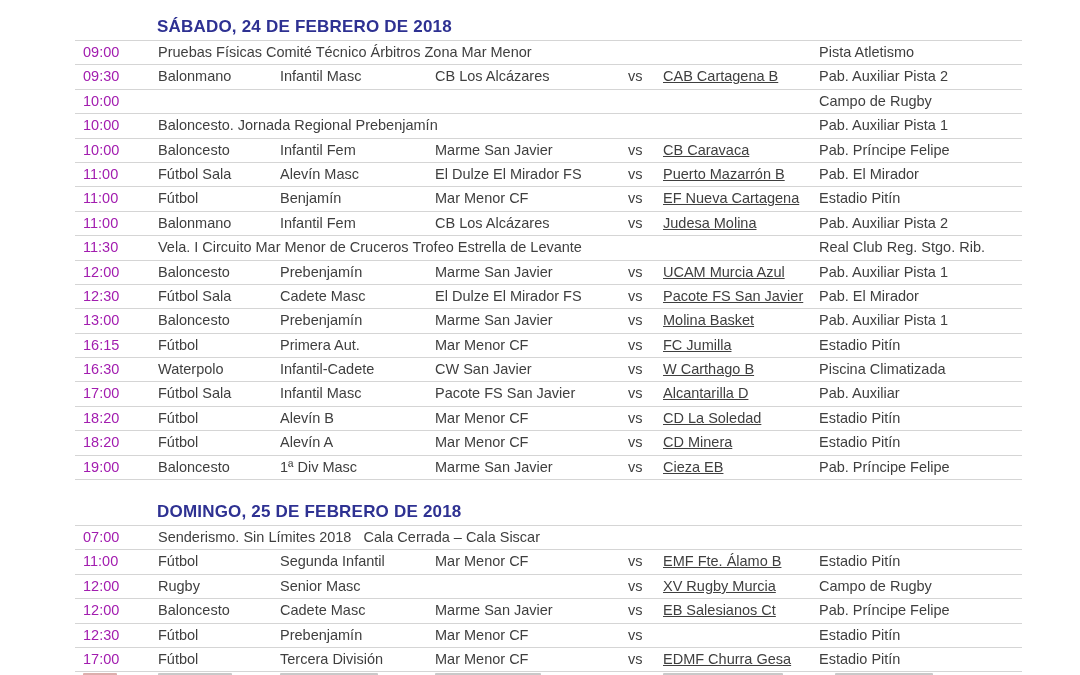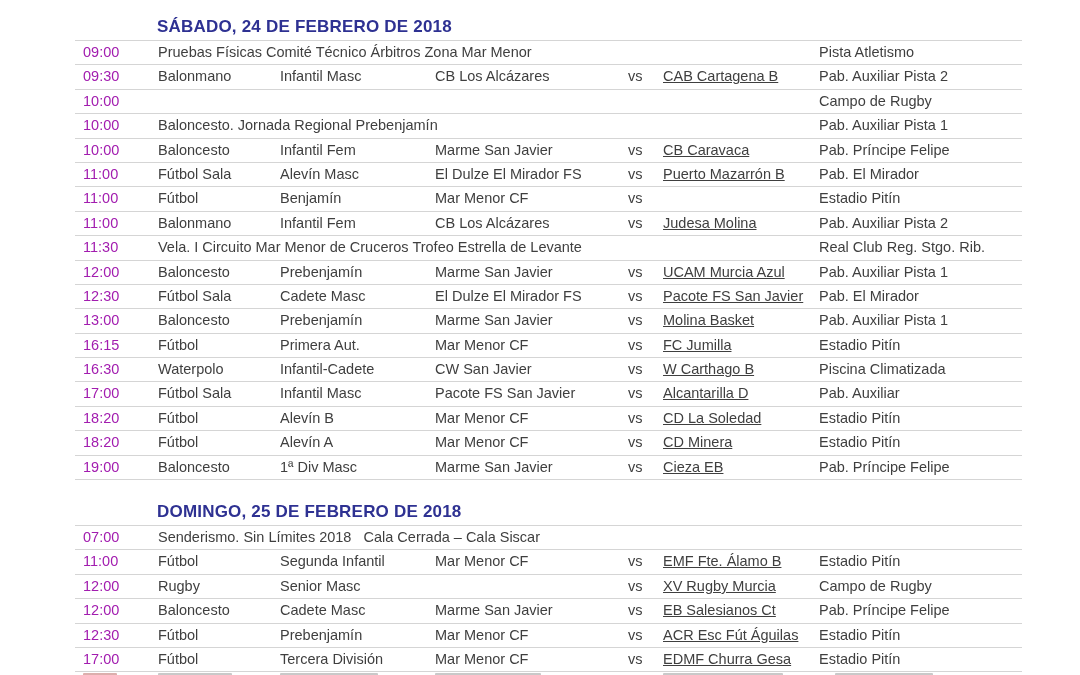--- a/index.html
+++ b/index.html
@@ -83,20 +83,21 @@
           <span class="cell c-vs">vs</span>
           <span class="cell c-away">Puerto Mazarrón B</span>
           <span class="cell c-venue">Pab. El Mirador</span>
         </div>
         <div class="row">
           <span class="cell c-time">11:00</span>
           <span class="cell c-sport">Fútbol</span>
           <span class="cell c-cat">Benjamín</span>
           <span class="cell c-home">Mar Menor CF</span>
           <span class="cell c-vs">vs</span>
+          <span class="cell c-away">EF Nueva Cartagena</span>
           <span class="cell c-venue">Estadio Pitín</span>
         </div>
         <div class="row">
           <span class="cell c-time">11:00</span>
           <span class="cell c-sport">Balonmano</span>
           <span class="cell c-cat">Infantil Fem</span>
           <span class="cell c-home">CB Los Alcázares</span>
           <span class="cell c-vs">vs</span>
           <span class="cell c-away">Judesa Molina</span>
           <span class="cell c-venue">Pab. Auxiliar Pista 2</span>
@@ -220,21 +221,20 @@
           <span class="cell c-vs">vs</span>
           <span class="cell c-away">EB Salesianos Ct</span>
           <span class="cell c-venue">Pab. Príncipe Felipe</span>
         </div>
         <div class="row">
           <span class="cell c-time">12:30</span>
           <span class="cell c-sport">Fútbol</span>
           <span class="cell c-cat">Prebenjamín</span>
           <span class="cell c-home">Mar Menor CF</span>
           <span class="cell c-vs">vs</span>
-          <span class="cell c-away">ACR Esc Fút Águilas</span>
           <span class="cell c-venue">Estadio Pitín</span>
         </div>
         <div class="row">
           <span class="cell c-time">17:00</span>
           <span class="cell c-sport">Fútbol</span>
           <span class="cell c-cat">Tercera División</span>
           <span class="cell c-home">Mar Menor CF</span>
           <span class="cell c-vs">vs</span>
           <span class="cell c-away">EDMF Churra Gesa</span>
           <span class="cell c-venue">Estadio Pitín</span>

